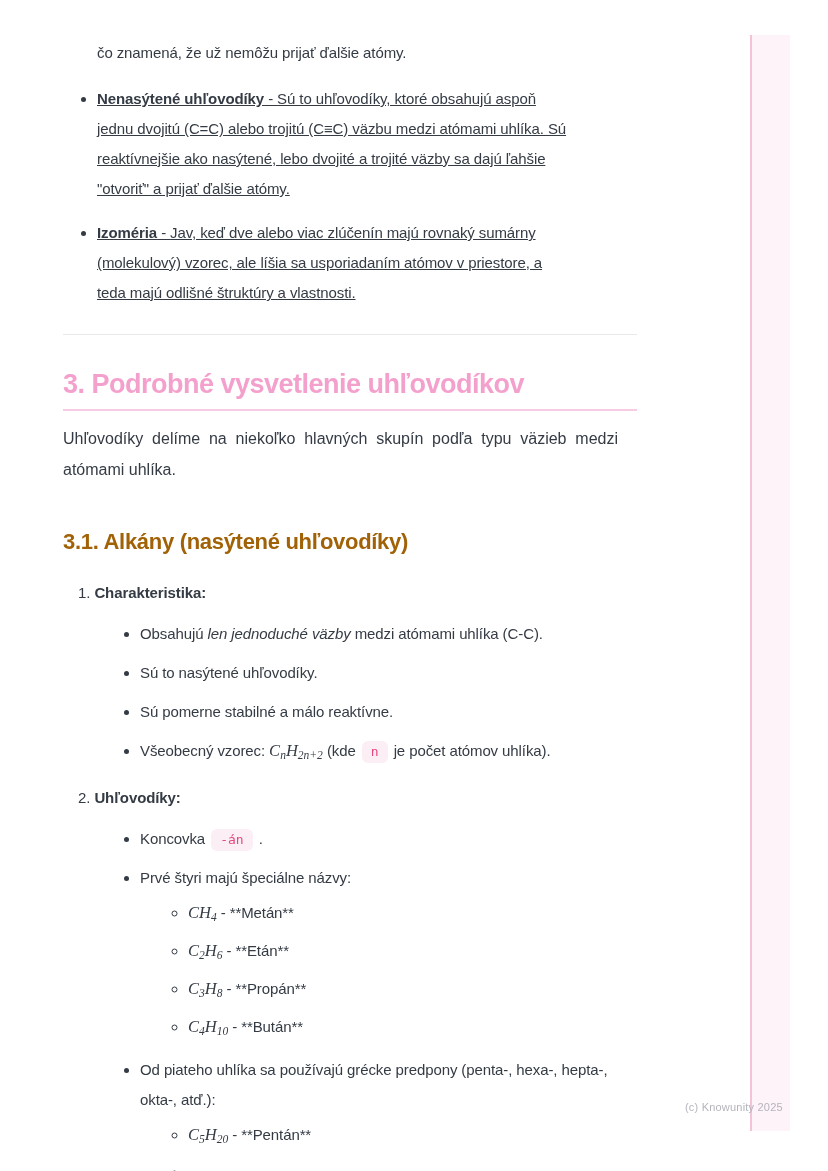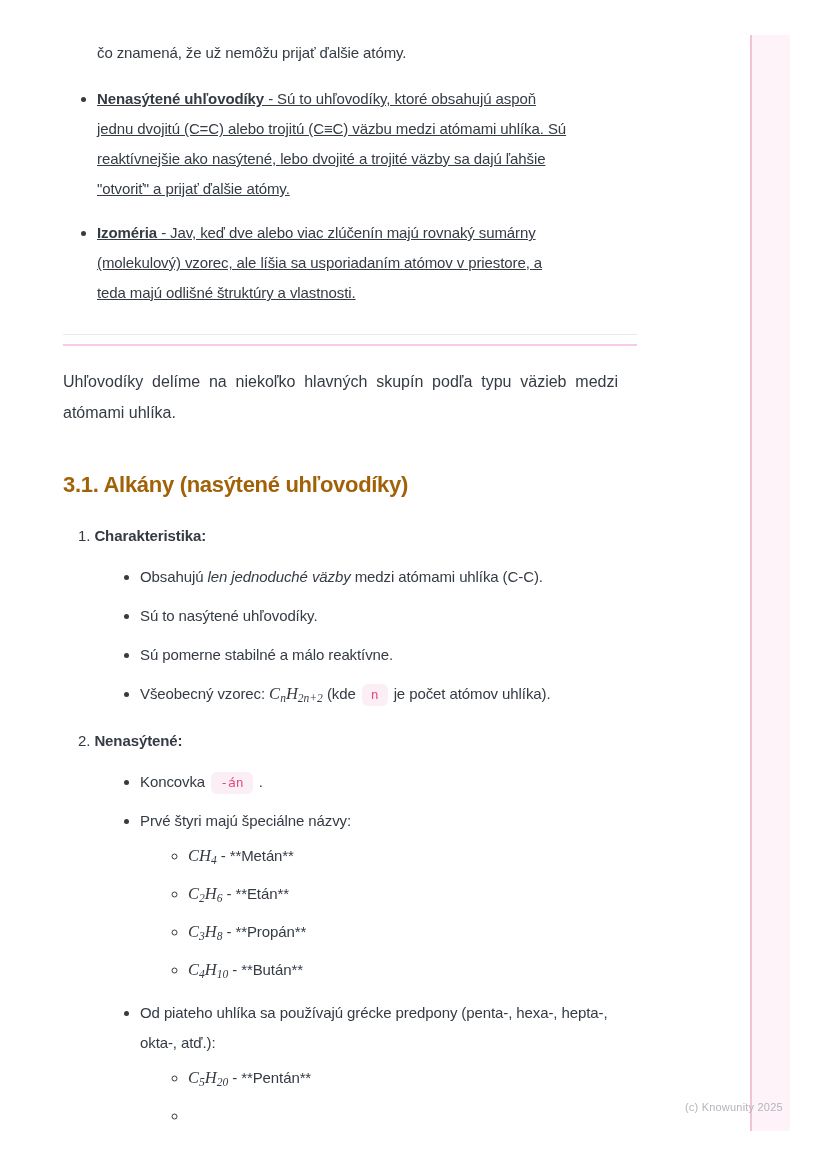--- a/index.html
+++ b/index.html
@@ -19,21 +19,21 @@
   .term { font-weight:bold; }
 
   hr.gray { border:none; border-top:1px solid #e9e9ec; margin-top:26px; }
 
   h2.sec {
     margin-top:34px; font-size:27px; font-weight:bold; letter-spacing:-0.5px;
     color:#f4a0cd;
   }
   hr.pink { border:none; border-top:2px solid #f6cbe3; margin-top:9px; }
 
-  p.intro { margin-top:20px; width:555px; line-height:31px; text-align:justify; font-size:16px; letter-spacing:0; }
+  p.intro { margin-top:12px; width:555px; line-height:31px; text-align:justify; font-size:16px; letter-spacing:0; }
 
   h3.subsec {
     margin-top:44px; font-size:22px; font-weight:bold; letter-spacing:-0.3px;
     color:#a16207;
   }
 
   .numlist { margin-top:24px; }
   .numitem { margin-top:14px; }
   .numrow { margin-left:15px; line-height:28px; }
   .numrow .num { font-weight:normal; }
@@ -80,20 +80,21 @@
       <li>
         <span class="term">Nenasýtené uhľovodíky</span><span> - </span><span>Sú to uhľovodíky, ktoré obsahujú aspoň jednu dvojitú (C=C) alebo trojitú (C≡C) väzbu medzi atómami uhlíka. Sú reaktívnejšie ako nasýtené, lebo dvojité a trojité väzby sa dajú ľahšie "otvoriť" a prijať ďalšie atómy.</span>
       </li>
       <li>
         <span class="term">Izoméria</span><span> - </span><span>Jav, keď dve alebo viac zlúčenín majú rovnaký sumárny (molekulový) vzorec, ale líšia sa usporiadaním atómov v priestore, a teda majú odlišné štruktúry a vlastnosti.</span>
       </li>
     </ul>
 
     <hr class="gray">
 
+    <h2 class="sec">3. Podrobné vysvetlenie uhľovodíkov</h2>
     <hr class="pink">
 
     <p class="intro">Uhľovodíky delíme na niekoľko hlavných skupín podľa typu väzieb medzi atómami uhlíka.</p>
 
     <h3 class="subsec">3.1. Alkány (nasýtené uhľovodíky)</h3>
 
     <div class="numlist">
 
       <div class="numitem">
         <div class="numrow">
@@ -106,21 +107,21 @@
           <li><span>Sú pomerne stabilné a málo reaktívne.</span></li>
           <li>
             <span>Všeobecný vzorec: </span><span class="math"><i>C</i><sub>n</sub><i>H</i><sub>2n+2</sub></span><span> (kde </span><span class="code">n</span><span> je počet atómov uhlíka).</span>
           </li>
         </ul>
       </div>
 
       <div class="numitem">
         <div class="numrow">
           <span class="num">2.</span>
-          <span class="numlabel">Nenasýtené:</span>
+          <span class="numlabel">Uhľovodíky:</span>
         </div>
         <ul class="lvl2">
           <li>
             <span>Koncovka </span><span class="code">-án</span><span> .</span>
           </li>
           <li>
             <span>Prvé štyri majú špeciálne názvy:</span>
             <ul class="lvl3">
               <li><span class="math"><i>CH</i><sub>4</sub><i></i><sub></sub></span><span> - **Metán**</span></li>
               <li><span class="math"><i>C</i><sub>2</sub><i>H</i><sub>6</sub></span><span> - **Etán**</span></li>

